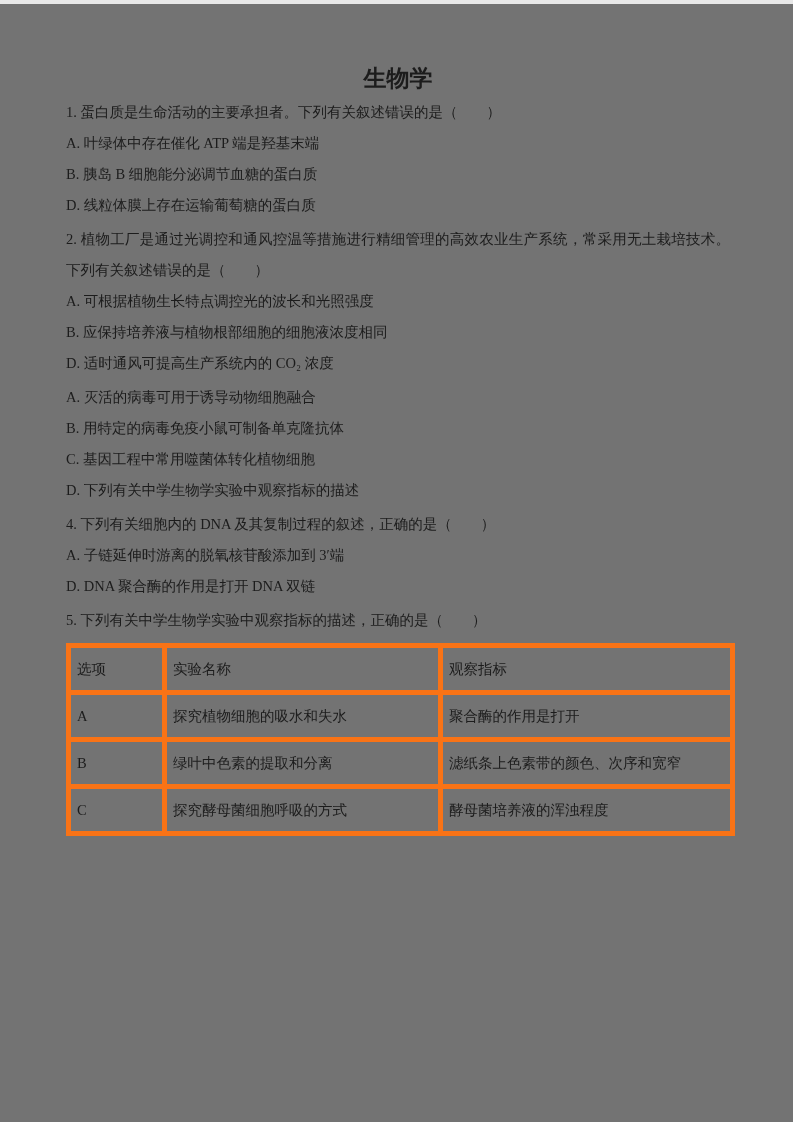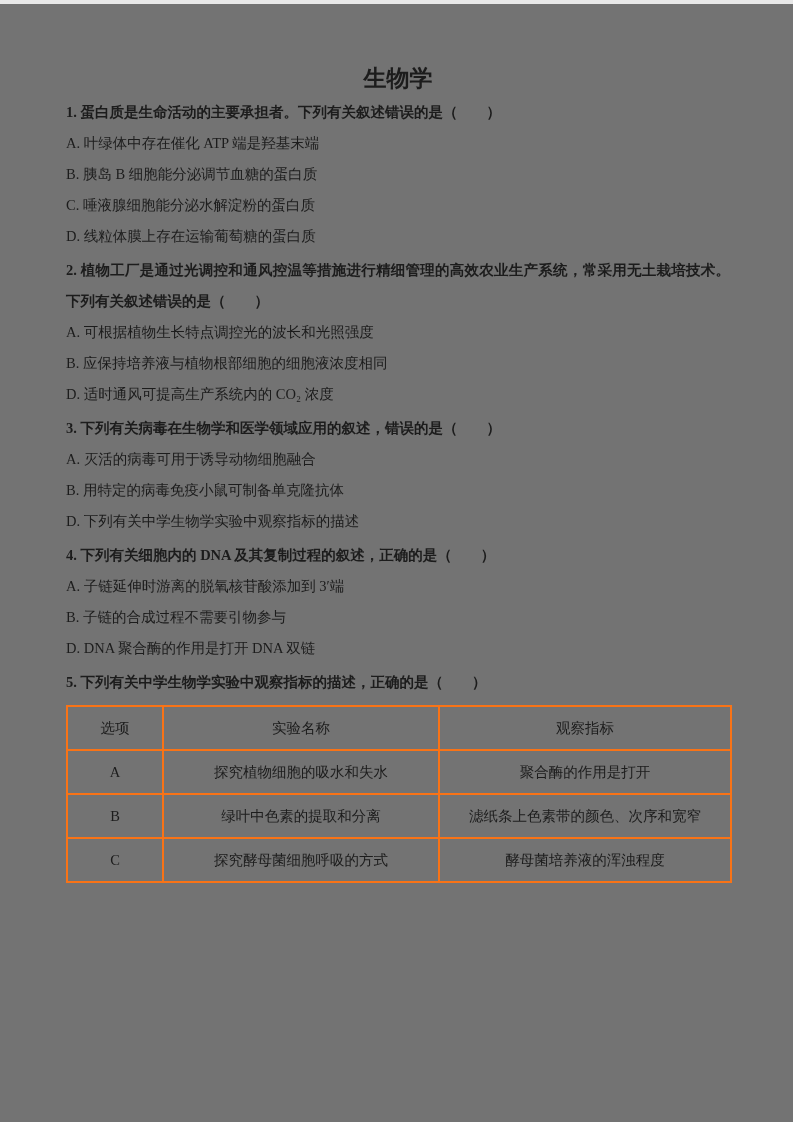--- a/index.html
+++ b/index.html
@@ -31,32 +31,32 @@
     font-weight: bold;
     line-height: 26px;
     margin: 17px 0 0 0;
   }
   .question { margin-top: 3px; }
   .question p {
     margin: 0;
     font-size: 14.5px;
     line-height: 31px;
   }
-  .stem { text-align: justify; font-weight: bold; }
+  .stem { text-align: justify; }
   .exam-table {
     width: 100%;
     margin-top: 7px;
     border-collapse: collapse;
     border: 2px solid #2a2a2a;
     table-layout: fixed;
   }
   .exam-table th,
   .exam-table td {
-    border: 2px solid #f97316;
-    text-align: center;
+    border: 5px solid #f97316;
+    text-align: left;
     vertical-align: middle;
     font-size: 14.5px;
     font-weight: normal;
     height: 42px;
     padding: 0 6px;
   }
   .col-option   { width: 96px;  }
   .col-expname  { width: 276px; }
   .col-observe  { width: 292px; }
 </style>
@@ -65,42 +65,40 @@
 
 <div class="page">
 
   <h1 class="doc-title">生物学</h1>
 
 
   <div class="question">
     <p class="stem">1. 蛋白质是生命活动的主要承担者。下列有关叙述错误的是（　　）</p>
     <p class="option">A. 叶绿体中存在催化 ATP 端是羟基末端</p>
     <p class="option">B. 胰岛 B 细胞能分泌调节血糖的蛋白质</p>
-    <p class="option">C. 唾液腺细胞能分泌水解淀粉的蛋白质</p>
     <p class="option">D. 线粒体膜上存在运输葡萄糖的蛋白质</p>
   </div>
 
   <div class="question">
     <p class="stem">2. 植物工厂是通过光调控和通风控温等措施进行精细管理的高效农业生产系统，常采用无土栽培技术。下列有关叙述错误的是（　　）</p>
     <p class="option">A. 可根据植物生长特点调控光的波长和光照强度</p>
     <p class="option">B. 应保持培养液与植物根部细胞的细胞液浓度相同</p>
     <p class="option">D. 适时通风可提高生产系统内的 CO₂ 浓度</p>
   </div>
 
   <div class="question">
-    <p class="stem">3. 下列有关病毒在生物学和医学领域应用的叙述，错误的是（　　）</p>
     <p class="option">A. 灭活的病毒可用于诱导动物细胞融合</p>
     <p class="option">B. 用特定的病毒免疫小鼠可制备单克隆抗体</p>
+    <p class="option">C. 基因工程中常用噬菌体转化植物细胞</p>
     <p class="option">D. 下列有关中学生物学实验中观察指标的描述</p>
   </div>
 
   <div class="question">
     <p class="stem">4. 下列有关细胞内的 DNA 及其复制过程的叙述，正确的是（　　）</p>
     <p class="option">A. 子链延伸时游离的脱氧核苷酸添加到 3′端</p>
-    <p class="option">B. 子链的合成过程不需要引物参与</p>
     <p class="option">D. DNA 聚合酶的作用是打开 DNA 双链</p>
   </div>
 
   <div class="question">
     <p class="stem">5. 下列有关中学生物学实验中观察指标的描述，正确的是（　　）</p>
   </div>
 
   <table class="exam-table">
     <colgroup>
       <col class="col-option">

